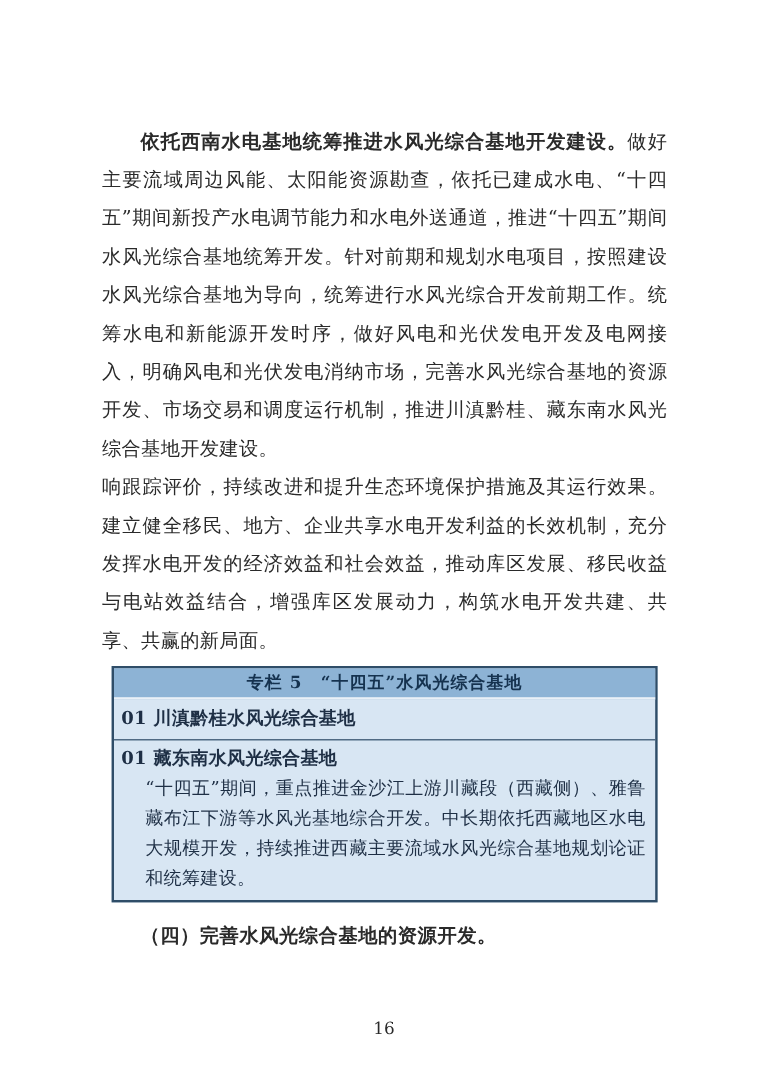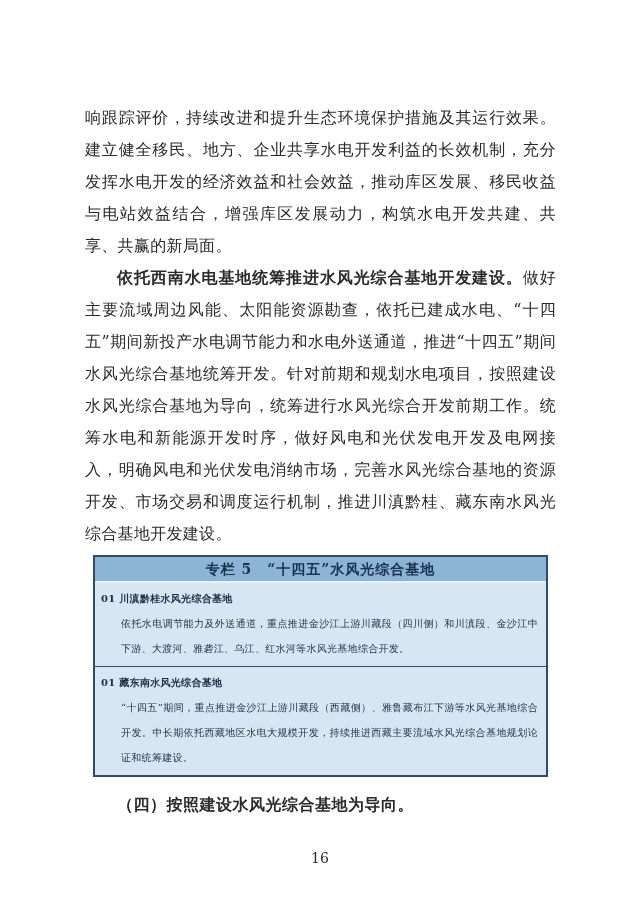--- a/index.html
+++ b/index.html
@@ -42,21 +42,21 @@
     text-align: center;
     font-weight: bold;
     font-size: 14px;
     line-height: 22px;
     padding: 1px 0;
     color: var(--panel-title-text, #15324f);
     letter-spacing: 1px;
   }
   .panel-section {
     padding: 3px 8px 5px 6px;
-    font-size: 10px;
+    font-size: 15px;
     line-height: 25px;
     letter-spacing: 0.3px;
     color: var(--panel-text, #1e2f45);
   }
   .panel-section + .panel-section {
     border-top: 1px solid var(--panel-border, #2f4d68);
   }
   .item-heading { font-weight: bold; }
   .item-body {
     padding-left: 20px;
@@ -80,35 +80,34 @@
     color: var(--text, #2a2a2a);
     margin-top: 40px;
   }
 </style>
 </head>
 <body>
 
 <div class="page">
   <div class="content">
 
+    <p class="para indent"><span class="lead-bold">依托西南水电基地统筹推进水风光综合基地开发建设。</span><span>做好主要流域周边风能、太阳能资源勘查，依托已建成水电、“十四五”期间新投产水电调节能力和水电外送通道，推进“十四五”期间水风光综合基地统筹开发。针对前期和规划水电项目，按照建设水风光综合基地为导向，统筹进行水风光综合开发前期工作。统筹水电和新能源开发时序，做好风电和光伏发电开发及电网接入，明确风电和光伏发电消纳市场，完善水风光综合基地的资源开发、市场交易和调度运行机制，推进川滇黔桂、藏东南水风光综合基地开发建设。</span></p>
+
     <p class="para">响跟踪评价，持续改进和提升生态环境保护措施及其运行效果。建立健全移民、地方、企业共享水电开发利益的长效机制，充分发挥水电开发的经济效益和社会效益，推动库区发展、移民收益与电站效益结合，增强库区发展动力，构筑水电开发共建、共享、共赢的新局面。</p>
-
-    <p class="para indent"><span class="lead-bold">依托西南水电基地统筹推进水风光综合基地开发建设。</span><span>做好主要流域周边风能、太阳能资源勘查，依托已建成水电、“十四五”期间新投产水电调节能力和水电外送通道，推进“十四五”期间水风光综合基地统筹开发。针对前期和规划水电项目，按照建设水风光综合基地为导向，统筹进行水风光综合开发前期工作。统筹水电和新能源开发时序，做好风电和光伏发电开发及电网接入，明确风电和光伏发电消纳市场，完善水风光综合基地的资源开发、市场交易和调度运行机制，推进川滇黔桂、藏东南水风光综合基地开发建设。</span></p>
 
     <div class="panel">
       <div class="panel-header">专栏 5　“十四五”水风光综合基地</div>
 
       <div class="panel-section">
         <div class="item-heading">01 川滇黔桂水风光综合基地</div>
-        <div class="item-body">依托水电调节能力及外送通道，重点推进金沙江上游川藏段（四川侧）和川滇段、金沙江中下游、大渡河、雅砻江、乌江、红水河等水风光基地综合开发。</div>
       </div>
 
       <div class="panel-section">
         <div class="item-heading">01 藏东南水风光综合基地</div>
         <div class="item-body">“十四五”期间，重点推进金沙江上游川藏段（西藏侧）、雅鲁藏布江下游等水风光基地综合开发。中长期依托西藏地区水电大规模开发，持续推进西藏主要流域水风光综合基地规划论证和统筹建设。</div>
       </div>
     </div>
 
-    <div class="section-heading">（四）按照建设水风光综合基地为导向。</div>
+    <div class="section-heading">（四）完善水风光综合基地的资源开发。</div>
   </div>
 
   <div class="page-number">16</div>
 </div>
 
 </body></html>

